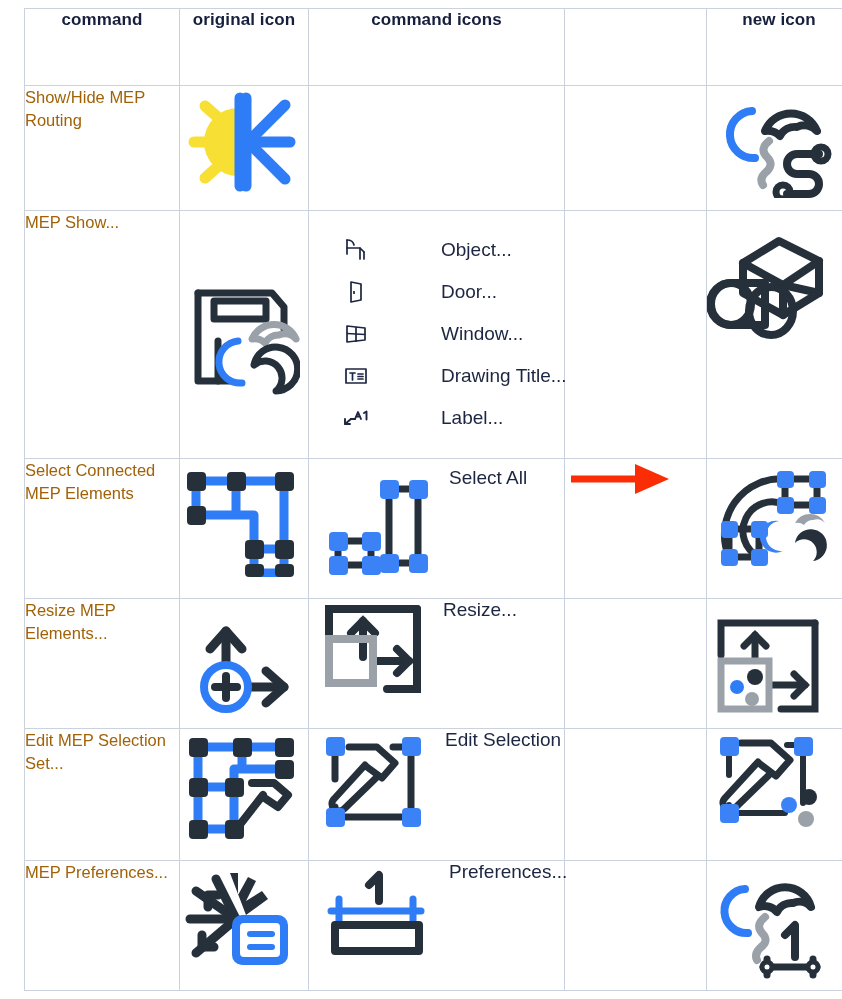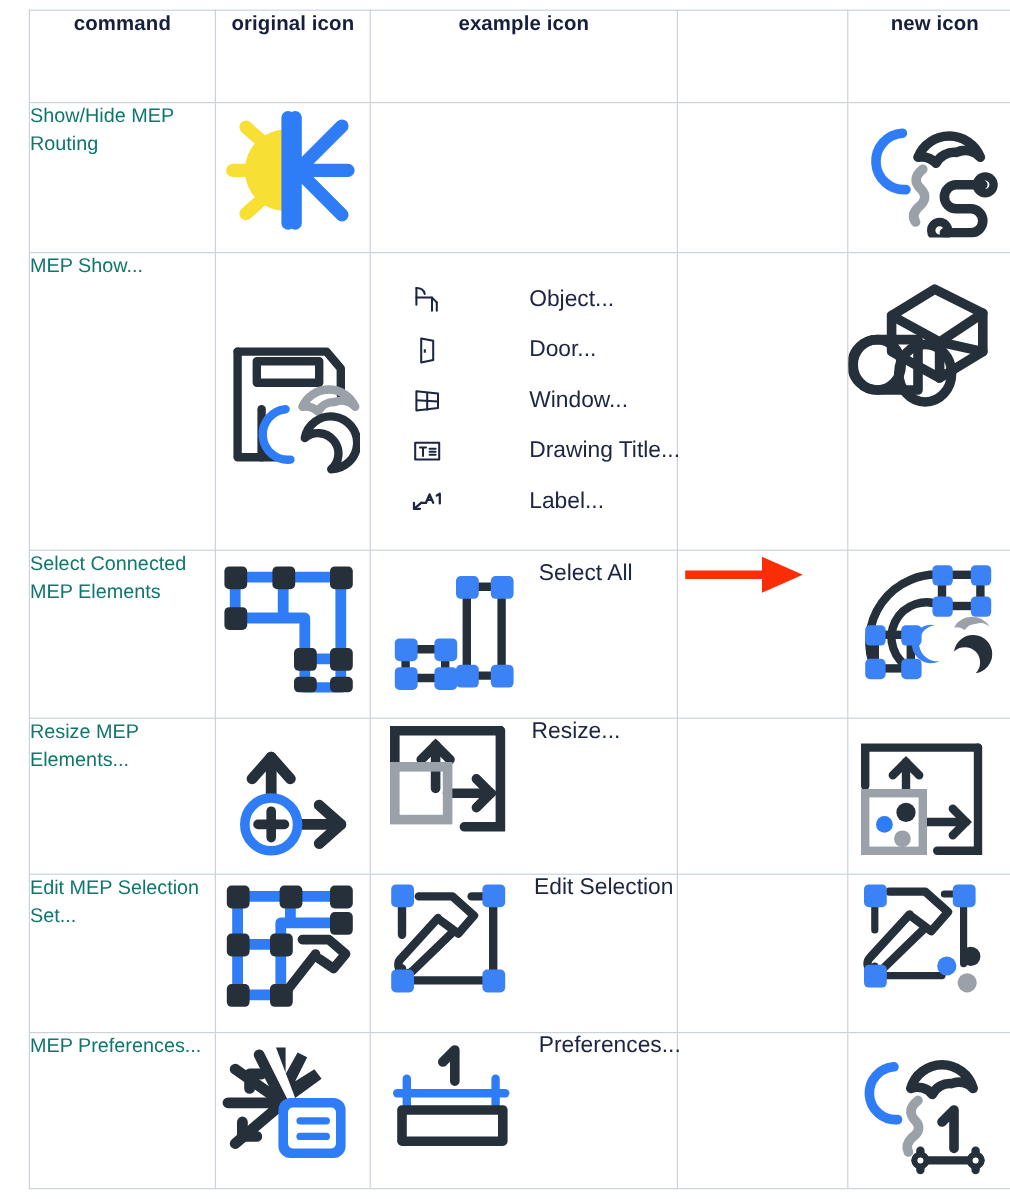--- a/index.html
+++ b/index.html
@@ -40,21 +40,21 @@
   }
   .col-command { width: 155px; }
   .col-orig    { width: 129px; margin-top: 40px; }
   .col-example { width: 256px; }
   .col-arrow   { width: 142px; }
   .col-new     { width: 145px; }
 
   td.cmd {
     padding: 13px 10px 8px 13px;
     font-size: 16.5px;
-    color: #0f766e;
+    color: #a16207;
     line-height: 1.42;
   }
   td.icon-cell {
     text-align: center;
     vertical-align: top;
     padding-top: 10px;
   }
   td.arrow-cell { vertical-align: middle; text-align: center; }
   td.ex-cell { padding: 0; vertical-align: top; }
 
@@ -98,21 +98,21 @@
 </style>
 </head>
 <body>
 
 <div id="sheet">
   <table class="icon-table">
     <thead>
       <tr>
         <th class="col-command">command</th>
         <th class="col-orig">original icon</th>
-        <th class="col-example">example icon</th>
+        <th class="col-example">command icons</th>
         <th class="col-arrow"></th>
         <th class="col-new">new icon</th>
       </tr>
     </thead>
     <tbody>
 
       <tr style="height:125px">
         <td class="cmd">Show/Hide MEP Routing</td>
         <td class="icon-cell">
           <span>

